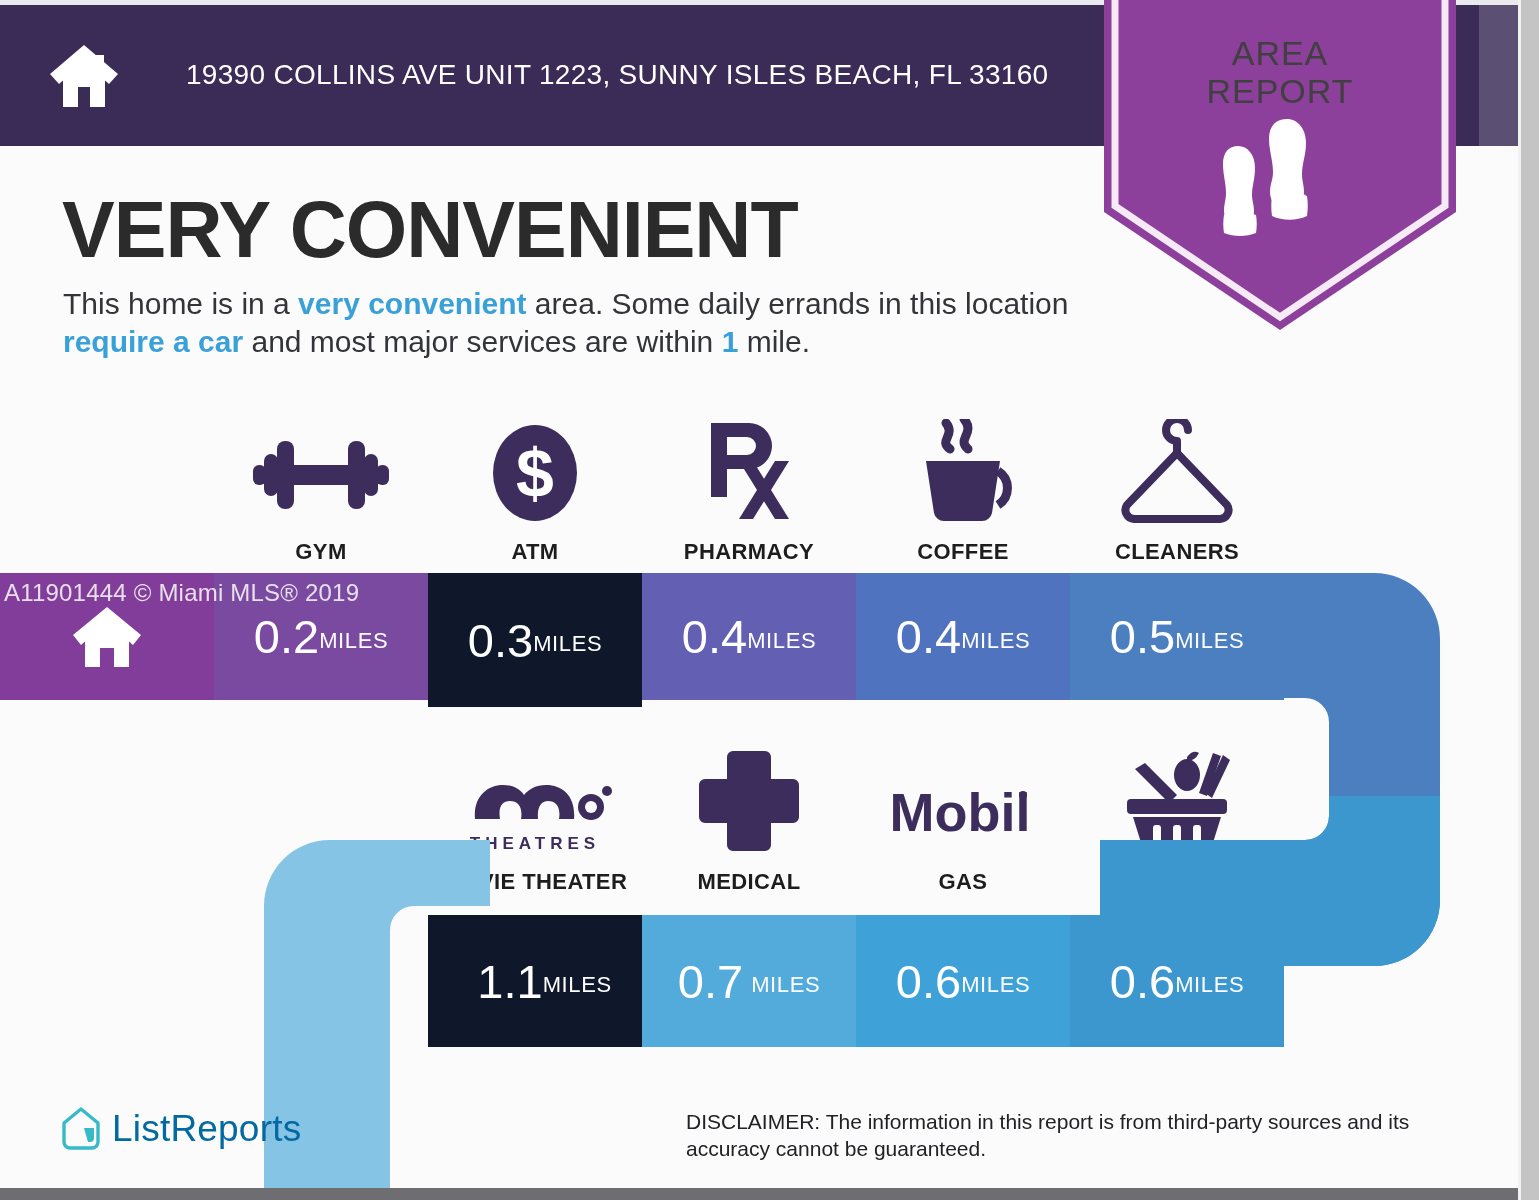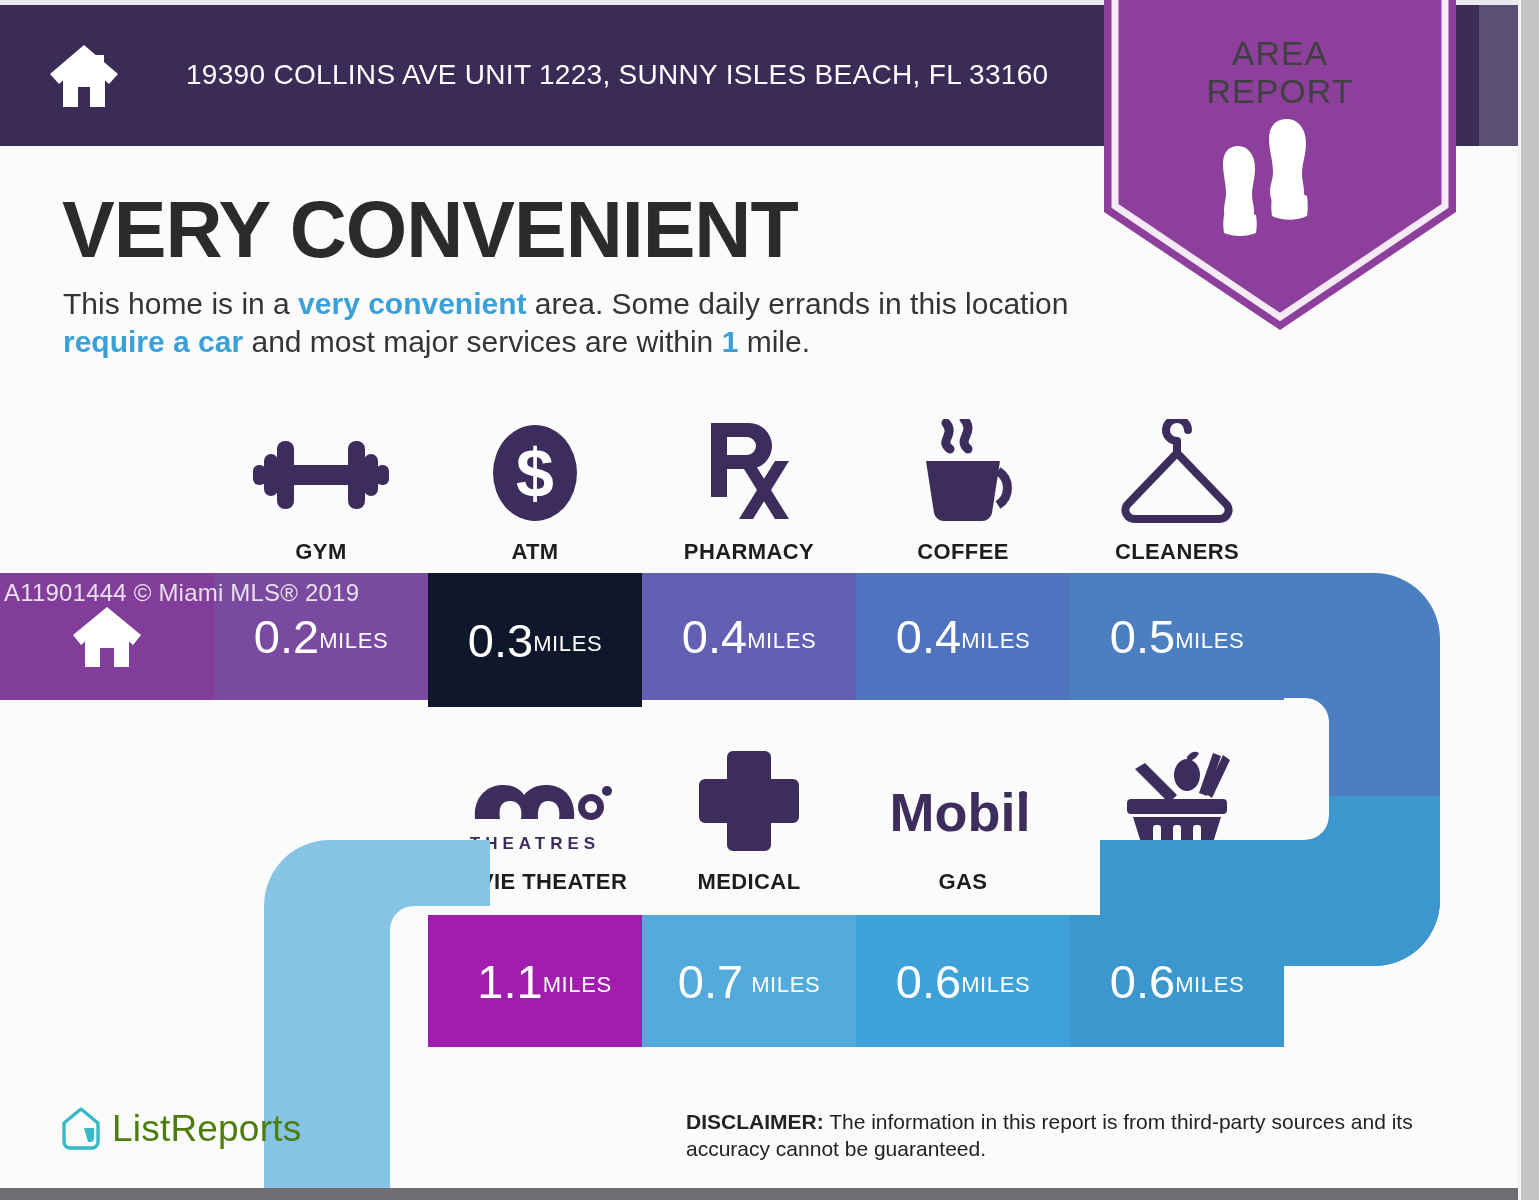--- a/index.html
+++ b/index.html
@@ -118,27 +118,27 @@
     font-size:24px; color:#e7e0ea; letter-spacing:.2px; white-space:nowrap;
   }
 
   
   .logo-wrap {
     position:absolute; left:60px; top:1106px;
     display:flex; align-items:center; z-index:7;
   }
   .logo-wrap svg { display:block; width:42px; height:46px; margin-right:10px; }
   .logo-text {
-    font-size:37px; color:#4d7c0f; letter-spacing:.2px; font-weight:400;
+    font-size:37px; color:#0369a1; letter-spacing:.2px; font-weight:400;
   }
   .disclaimer {
     position:absolute; left:686px; top:1108px; width:790px;
     font-size:21px; line-height:1.3; color:#222226;
   }
-  .disclaimer b { font-weight:bold; }
+  .disclaimer b { font-weight:normal; }
 </style>
 </head>
 <body>
 
 <div id="page">
 
   <div class="top-edge"></div>
 
   <div class="header-bar">
     <svg class="house-icon" viewBox="0 0 72 66">
@@ -339,21 +339,21 @@
     <div class="seg" style="left:856px; top:13px; width:214px; height:127px; background:#4f73bf;">
       <div class="num">0.4</div>
       <div class="unit">MILES</div>
     </div>
 
     <div class="seg" style="left:1070px; top:13px; width:214px; height:127px; background:#4b7fc0;">
       <div class="num">0.5</div>
       <div class="unit">MILES</div>
     </div>
 
-    <div class="seg" style="left:428px; top:355px; width:233px; height:132px; background:#a21caf;">
+    <div class="seg" style="left:428px; top:355px; width:233px; height:132px; background:#0f172a;">
       <div class="num">1.1</div>
       <div class="unit">MILES</div>
     </div>
 
     <div class="seg" style="left:642px; top:355px; width:214px; height:132px; background:#52abdb;gap:8px;">
       <div class="num">0.7</div>
       <div class="unit">MILES</div>
     </div>
 
     <div class="seg" style="left:856px; top:355px; width:214px; height:132px; background:#3ea2d8;">

